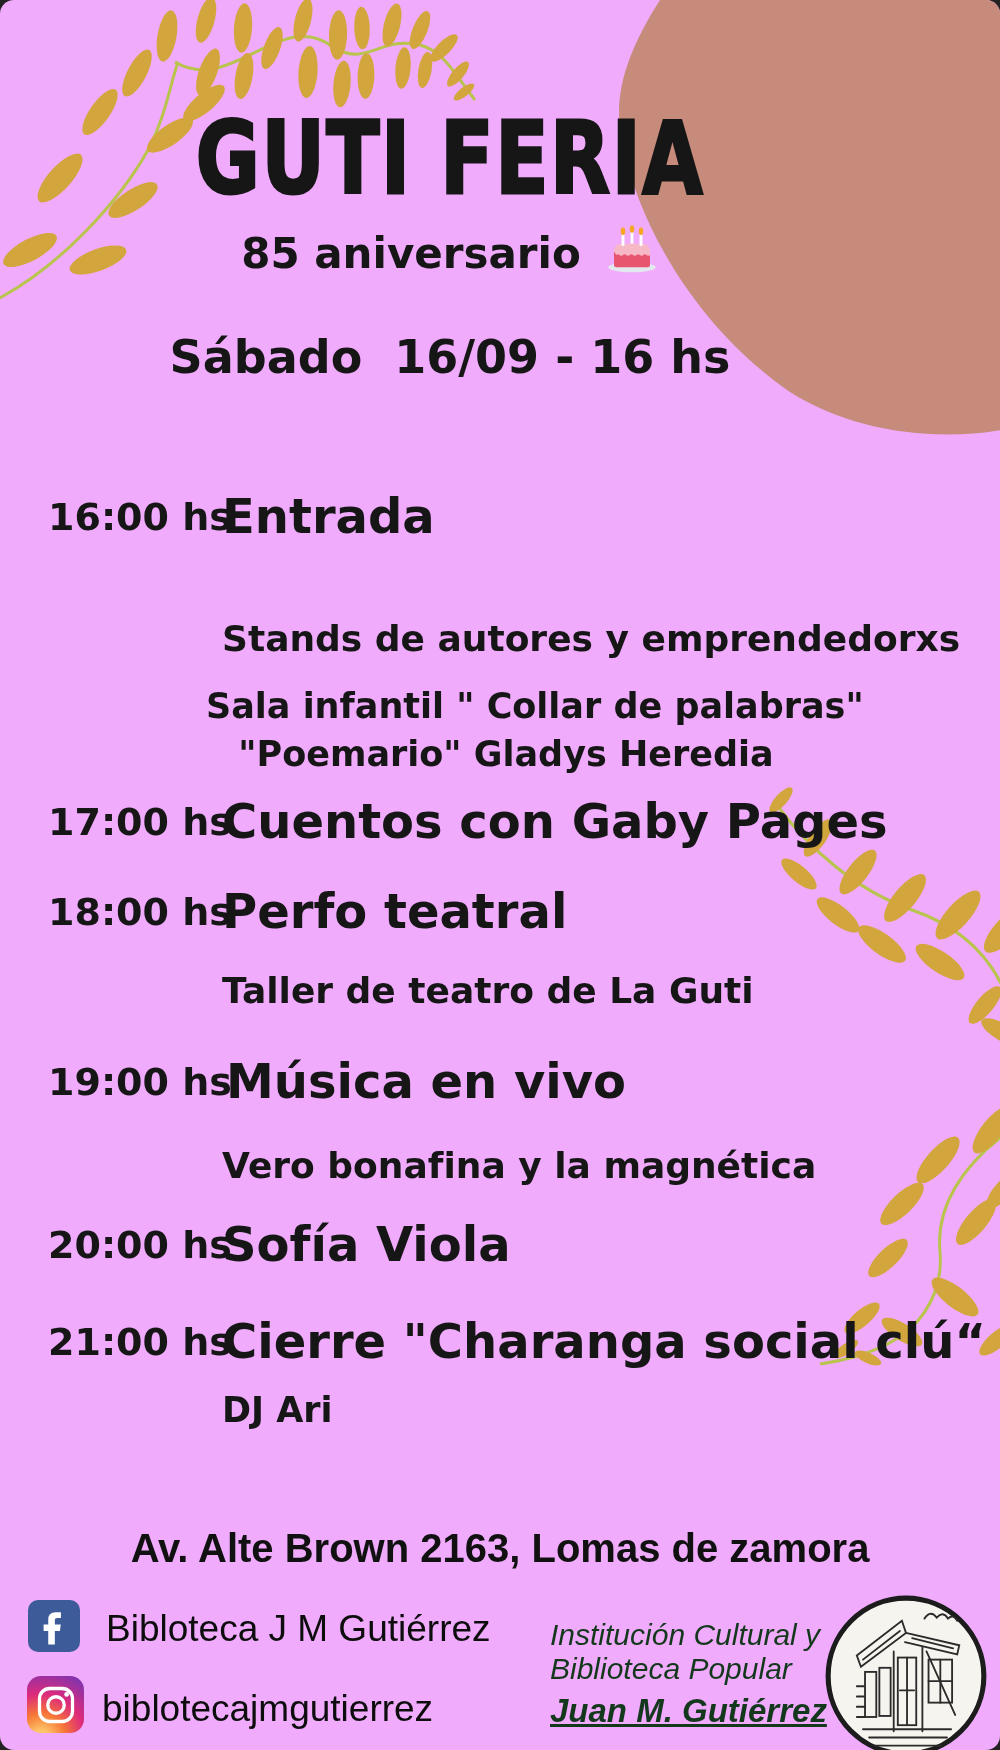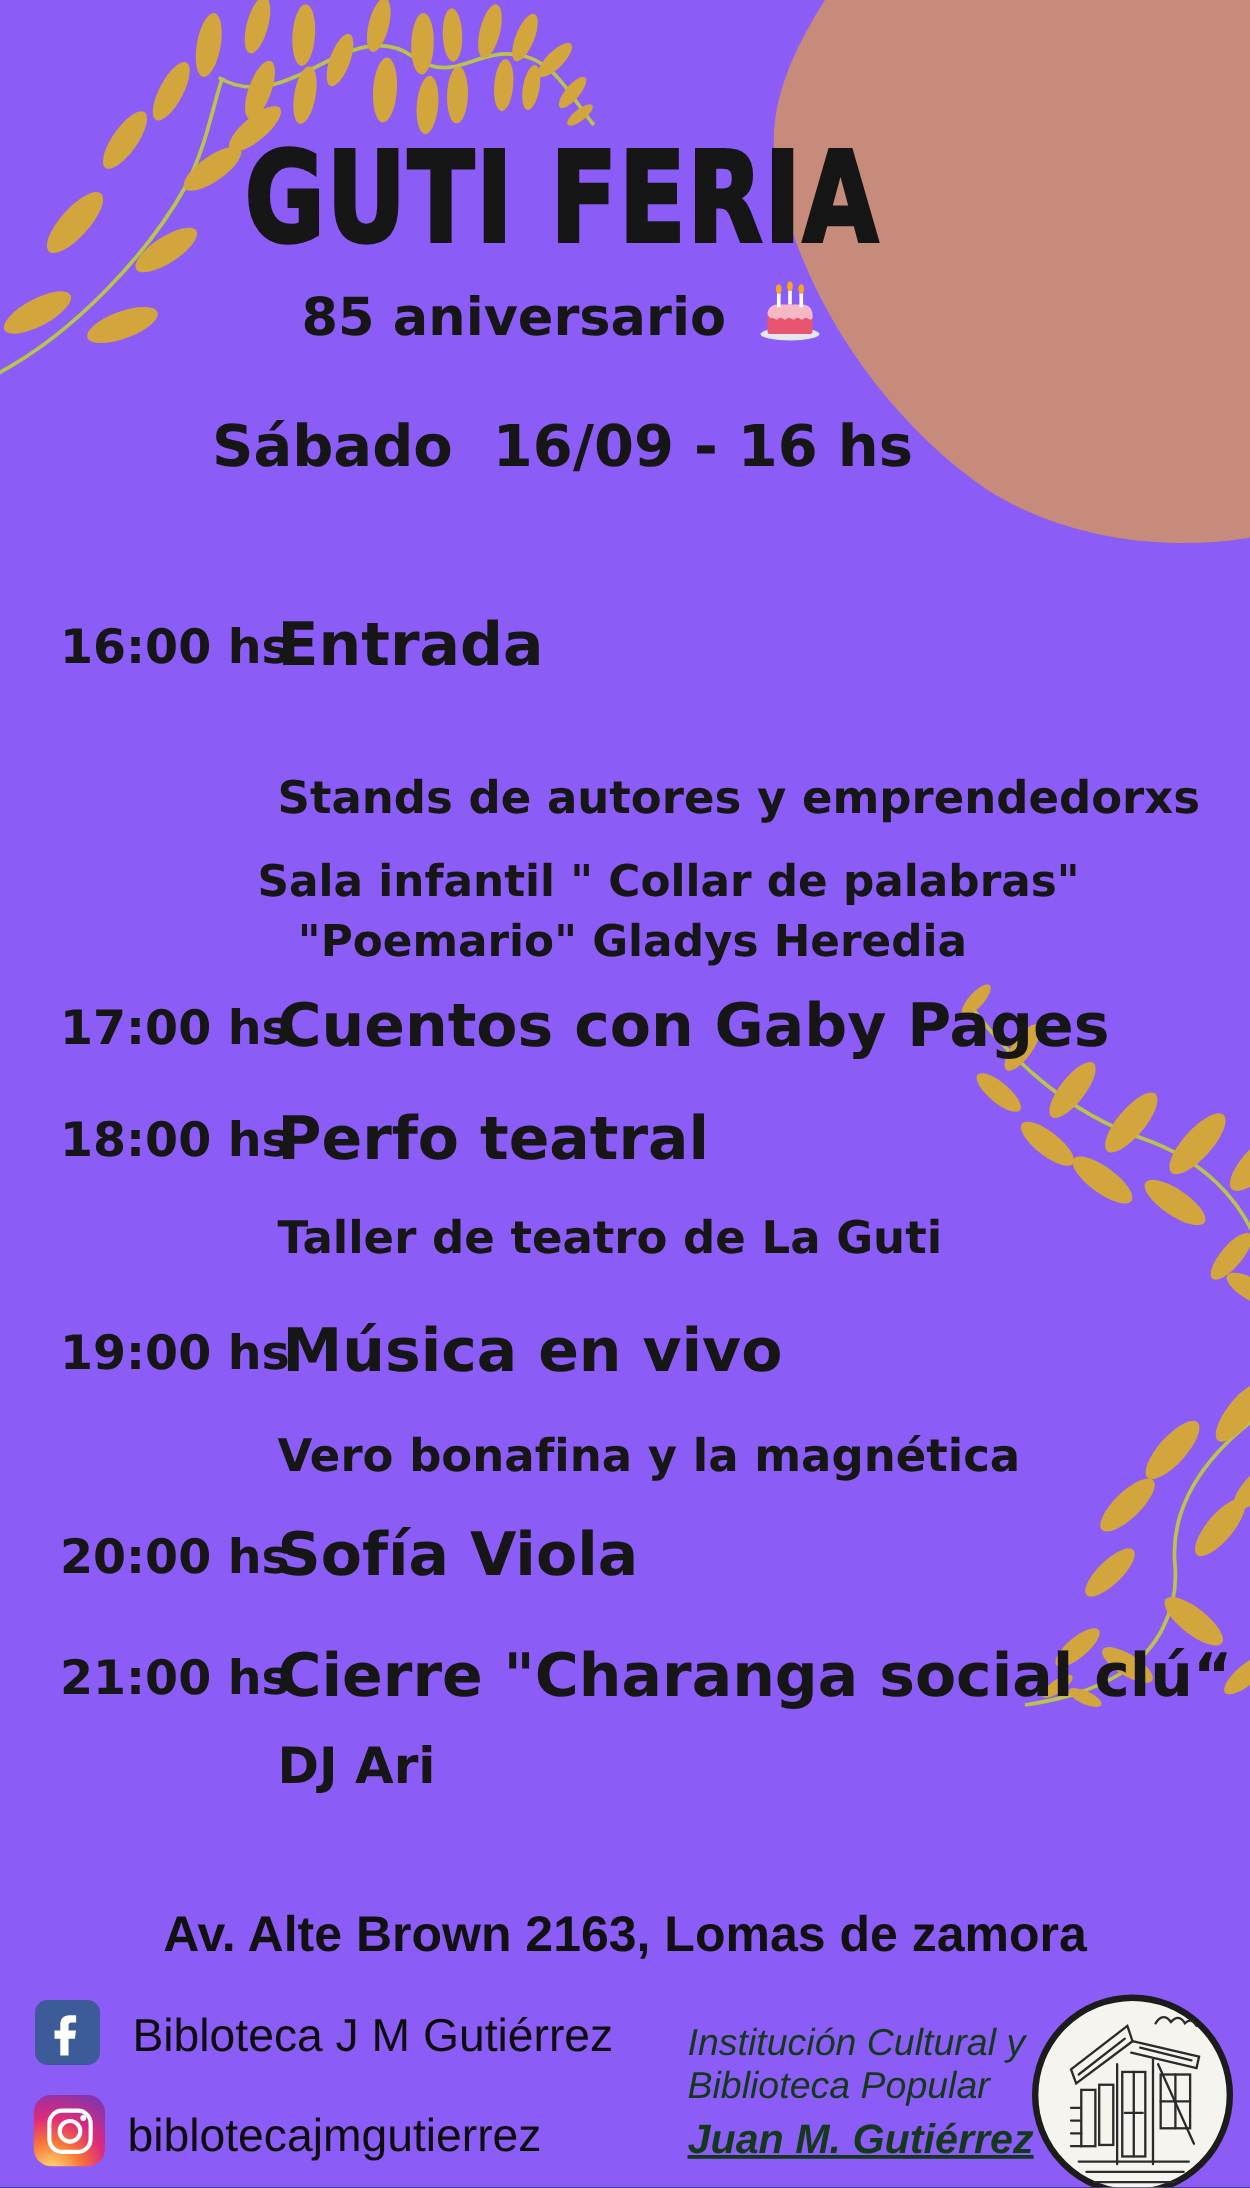--- a/index.html
+++ b/index.html
@@ -1,22 +1,23 @@
 <!DOCTYPE html>
 <html lang="es"><head>
 <meta charset="utf-8">
 <style>
   html,body{margin:0;padding:0;background:#222;}
   .poster{
     position:relative;
     width:1000px;height:1750px;
-    background:#8b5cf6;
+    background:#f0abfc;
     overflow:hidden;
     font-family:"DejaVu Sans",sans-serif;
     color:#161616;
+    border-radius:14px;
   }
   .abs{position:absolute;}
   .decor{position:absolute;left:0;top:0;pointer-events:none;}
   .center-block{left:0;width:900px;text-align:center;}
   .main-title{
     top:100px;
     font-weight:bold;
     font-size:100px;
     letter-spacing:2px;
     transform:scaleX(0.78);
@@ -30,21 +31,21 @@
   }
   .subtitle-text{font-size:42px;font-weight:bold;}
   .cake{transform:translateY(-6px);}
   .dateline{top:330px;font-size:46px;font-weight:bold;white-space:pre;}
   .admission{top:416px;width:910px;font-size:36px;font-weight:bold;}
   .t-time{font-size:38px;font-weight:bold;white-space:nowrap;text-align:right;}
   .t-event{font-size:48px;font-weight:bold;white-space:nowrap;}
   .t-detail{font-size:36px;font-weight:bold;white-space:nowrap;}
   .sala-block{left:206px;top:682px;width:600px;text-align:center;}
   .sala-block div{font-size:35px;font-weight:bold;line-height:48px;white-space:nowrap;}
-  .dj{font-size:40px;}
+  .dj{font-size:35px;}
   .address{
     top:1526px;left:0;width:1000px;text-align:center;
     font-family:"Liberation Sans",sans-serif;
     font-size:40px;font-weight:bold;color:#111;
   }
   .fb-icon{
     left:28px;top:1600px;width:52px;height:52px;border-radius:10px;
     background:#3d5b99;display:flex;align-items:center;justify-content:center;
   }
   .ig-icon{

